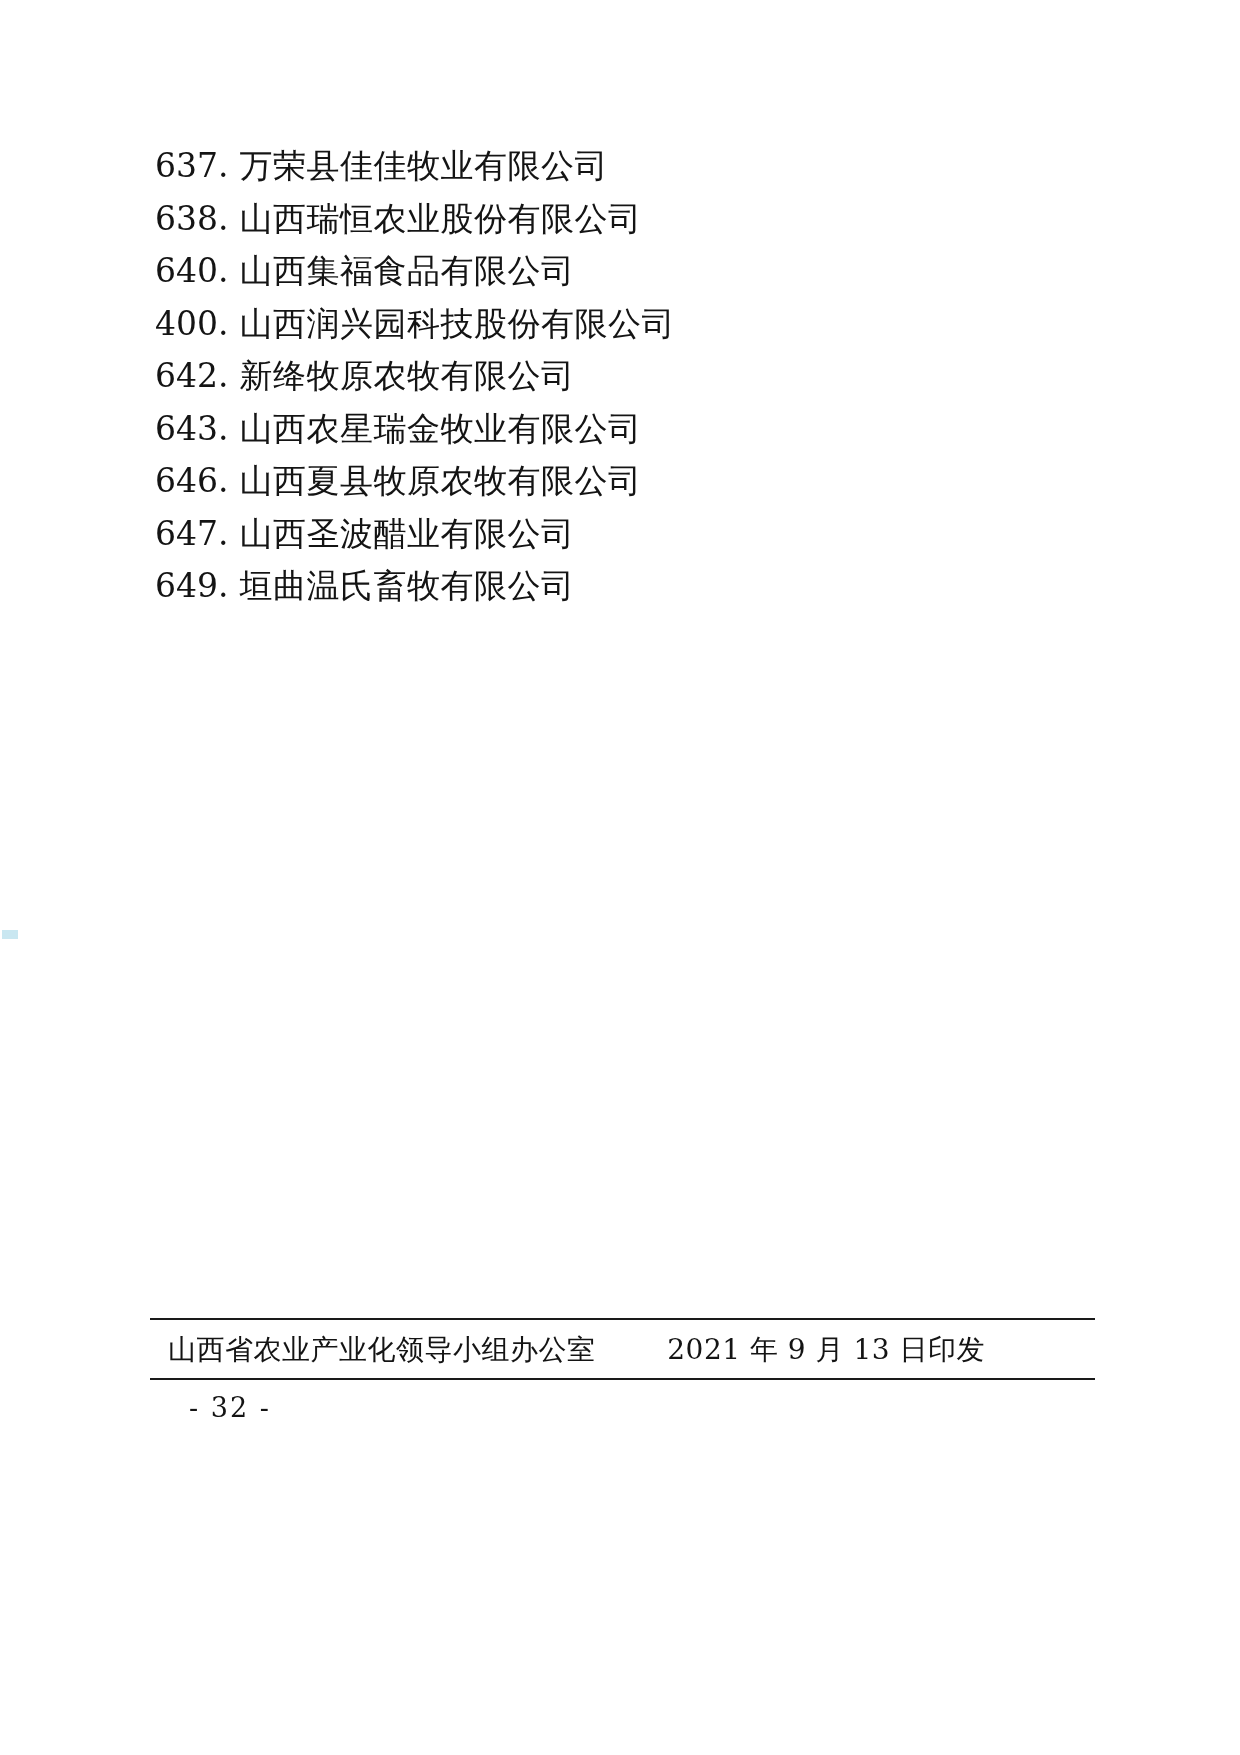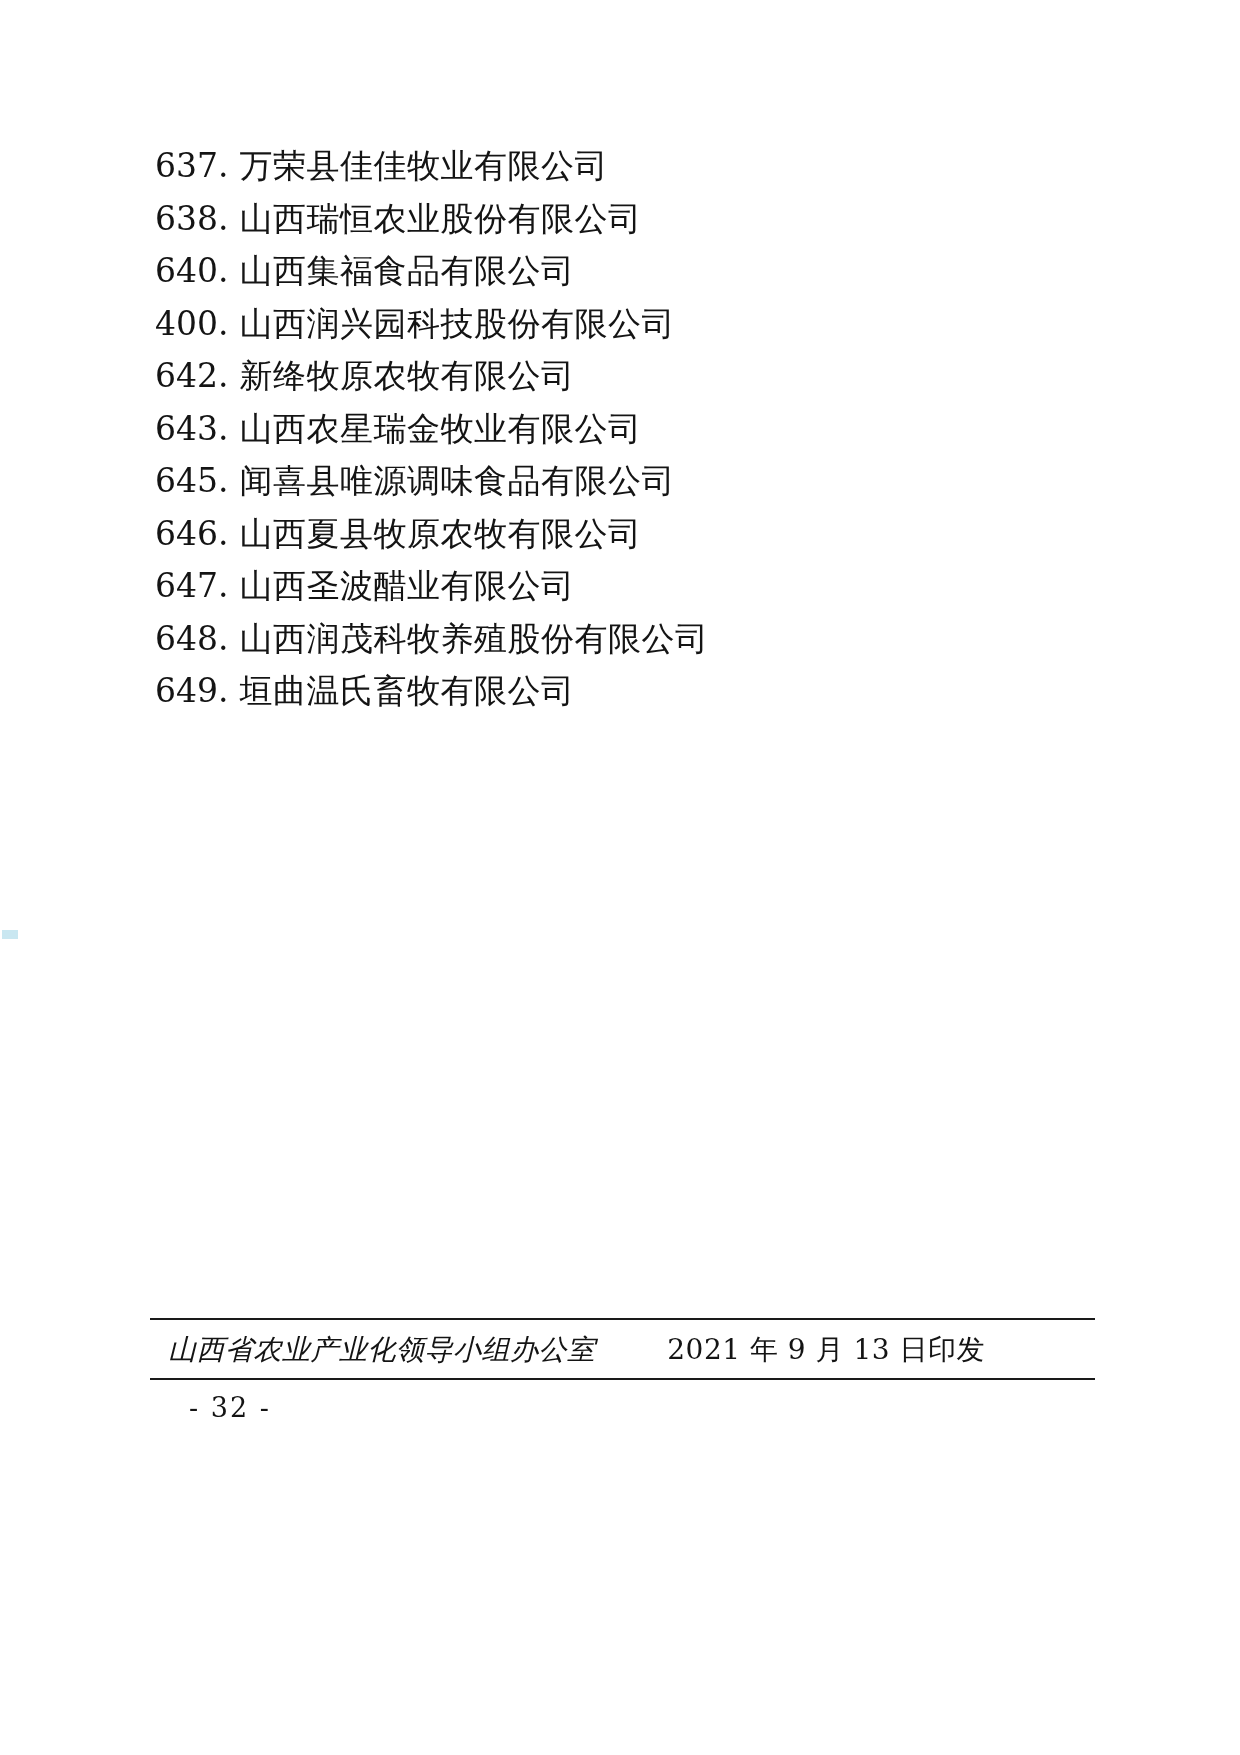--- a/index.html
+++ b/index.html
@@ -65,21 +65,20 @@
     height: 48px;
     display: flex;
     align-items: center;
     justify-content: space-between;
   }
   .footer-office {
     font-size: 28px;
     letter-spacing: 0.5px;
     padding-left: 18px;
     white-space: nowrap;
-    font-style: italic;
   }
   .footer-date {
     font-size: 28px;
     letter-spacing: 0.5px;
     padding-right: 110px;
     white-space: nowrap;
   }
   .page-number {
     position: absolute;
     left: 0;
@@ -133,39 +132,31 @@
       <span class="num">642.</span>
       <span class="name">新绛牧原农牧有限公司</span>
     </div>
 
     <div class="entry">
       <span class="num">643.</span>
       <span class="name">山西农星瑞金牧业有限公司</span>
     </div>
 
 
-    <div class="entry">
-      <span class="num">645.</span>
-      <span class="name">闻喜县唯源调味食品有限公司</span>
-    </div>
 
     <div class="entry">
       <span class="num">646.</span>
       <span class="name">山西夏县牧原农牧有限公司</span>
     </div>
 
     <div class="entry">
       <span class="num">647.</span>
       <span class="name">山西圣波醋业有限公司</span>
     </div>
 
-    <div class="entry">
-      <span class="num">648.</span>
-      <span class="name">山西润茂科牧养殖股份有限公司</span>
-    </div>
 
     <div class="entry">
       <span class="num">649.</span>
       <span class="name">垣曲温氏畜牧有限公司</span>
     </div>
 
   </div>
 
   <div class="footer-rule-top"></div>
 

